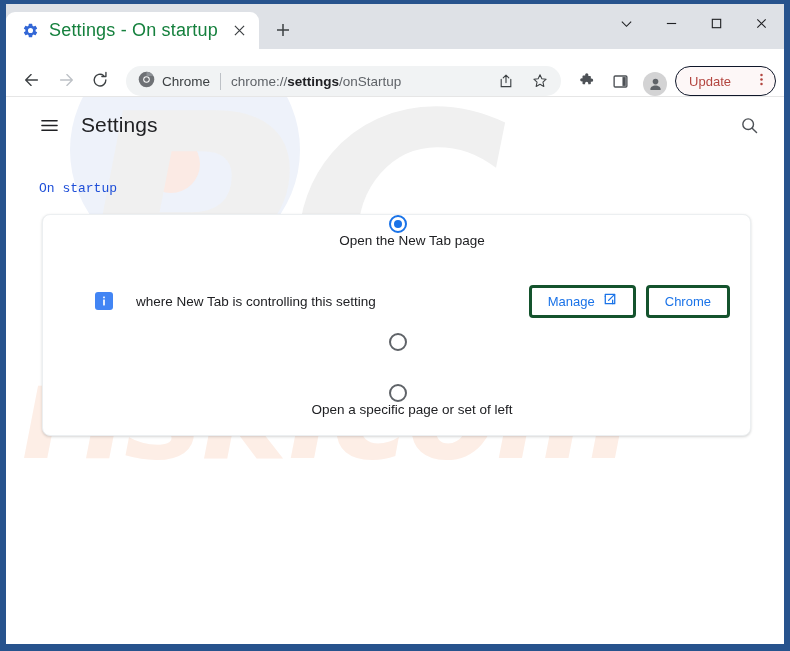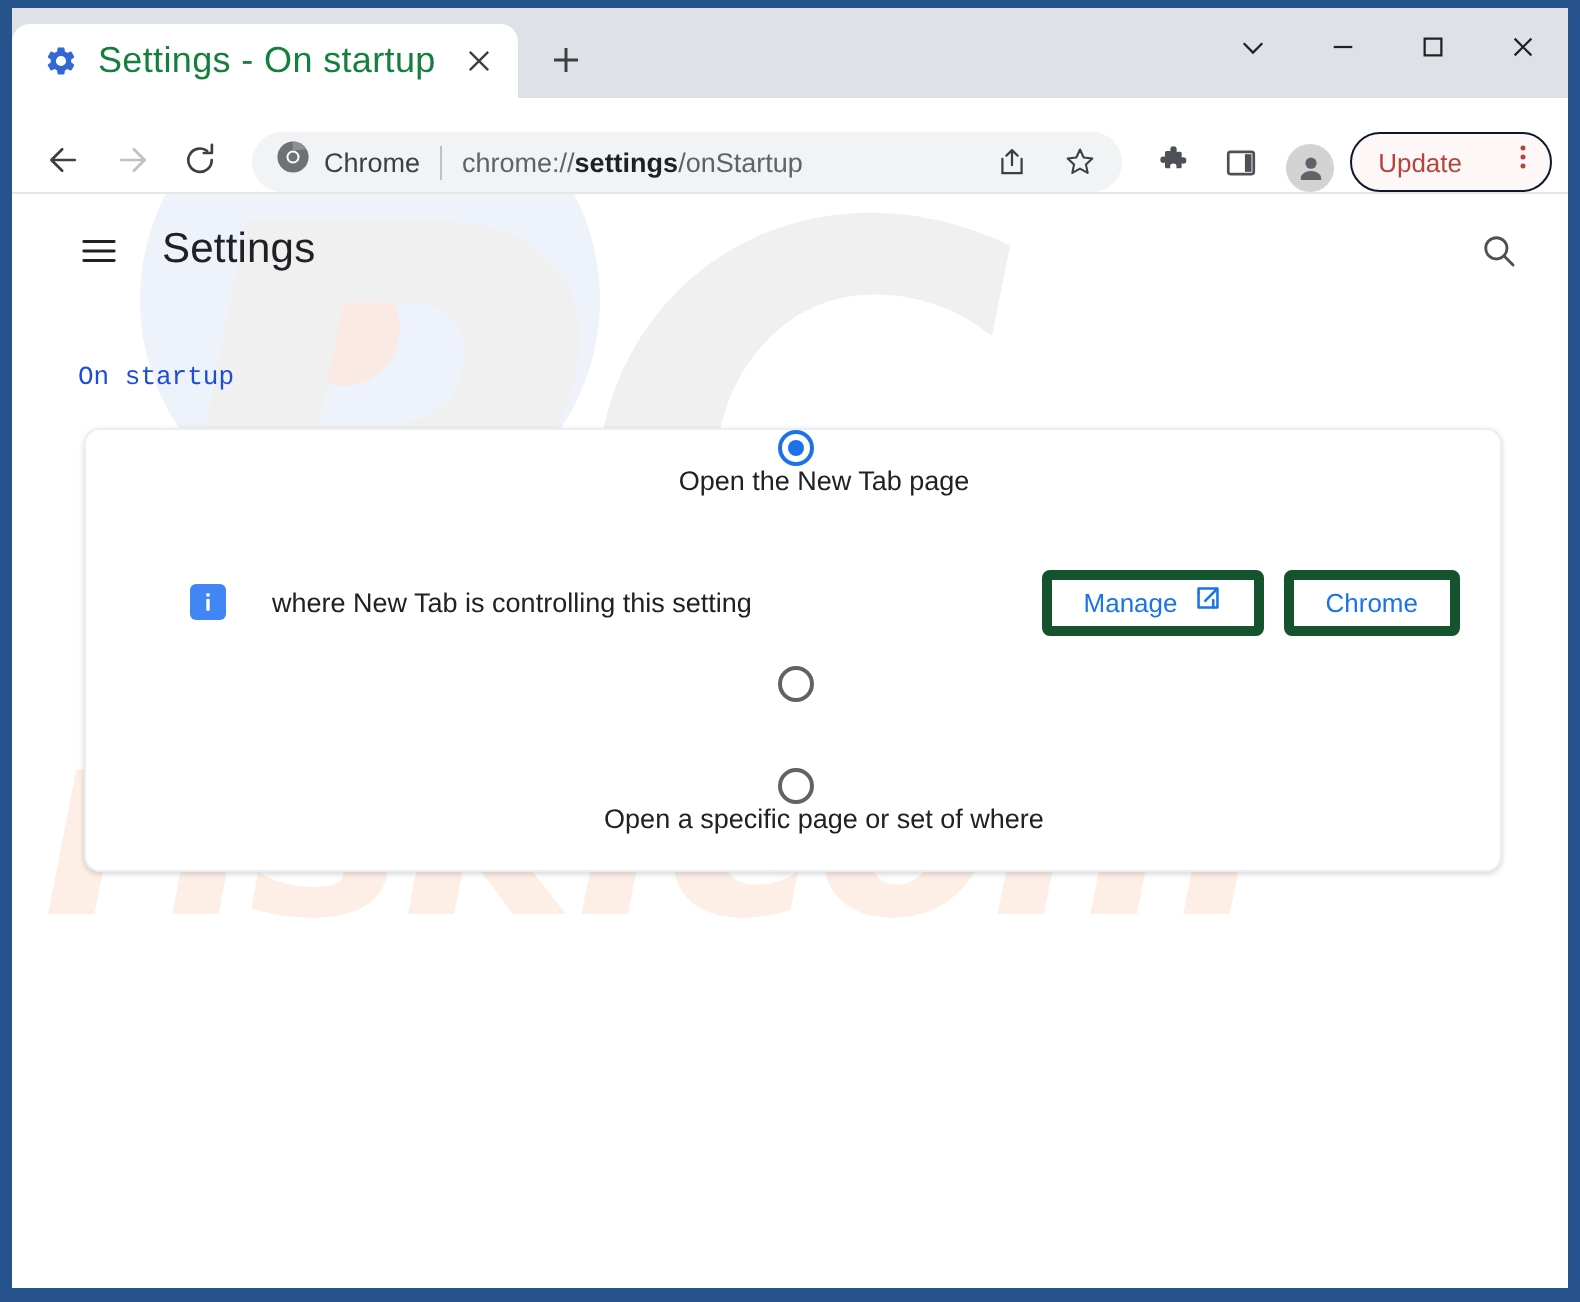--- a/index.html
+++ b/index.html
@@ -359,21 +359,21 @@
     flex: 1 1 auto;
   }
 
   .card-action-btn {
     display: flex;
     align-items: center;
     justify-content: flex-end;
     gap: 8px;
     height: 33px;
     padding: 0 16px;
-    border: 5px solid #14532d;
+    border: 3px solid #14532d;
     border-radius: 4px;
     background: #ffffff;
     margin-left: 10px;
     flex: 0 0 auto;
   }
 
   .card-action-label {
     font-size: 13px;
     color: #1a73e8;
     font-weight: 500;
@@ -563,21 +563,21 @@
               <span class="card-action-label">Chrome</span>
             </span>
           </div>
 
           <div class="radio-row">
             <span class="radio-circle"></span>
           </div>
 
           <div class="radio-row">
             <span class="radio-circle"></span>
-            <span class="radio-label">Open a specific page or set of where</span>
+            <span class="radio-label">Open a specific page or set of left</span>
           </div>
 
         </div>
       </div>
     </div>
 
   </div>
 </div>
 
 </body></html>

